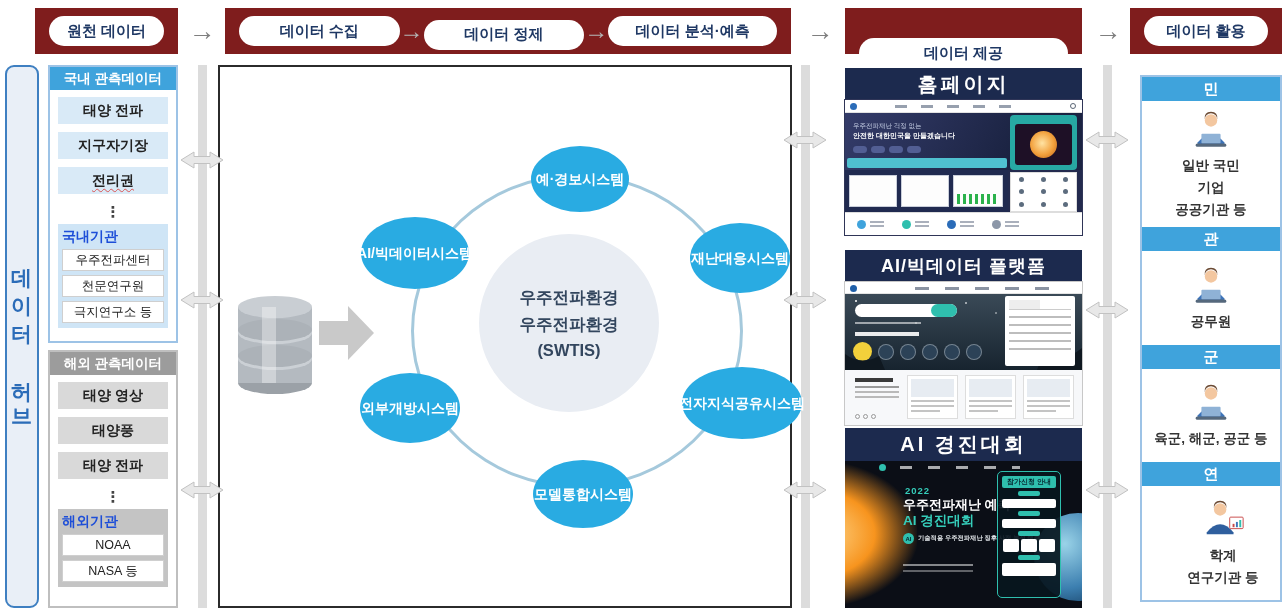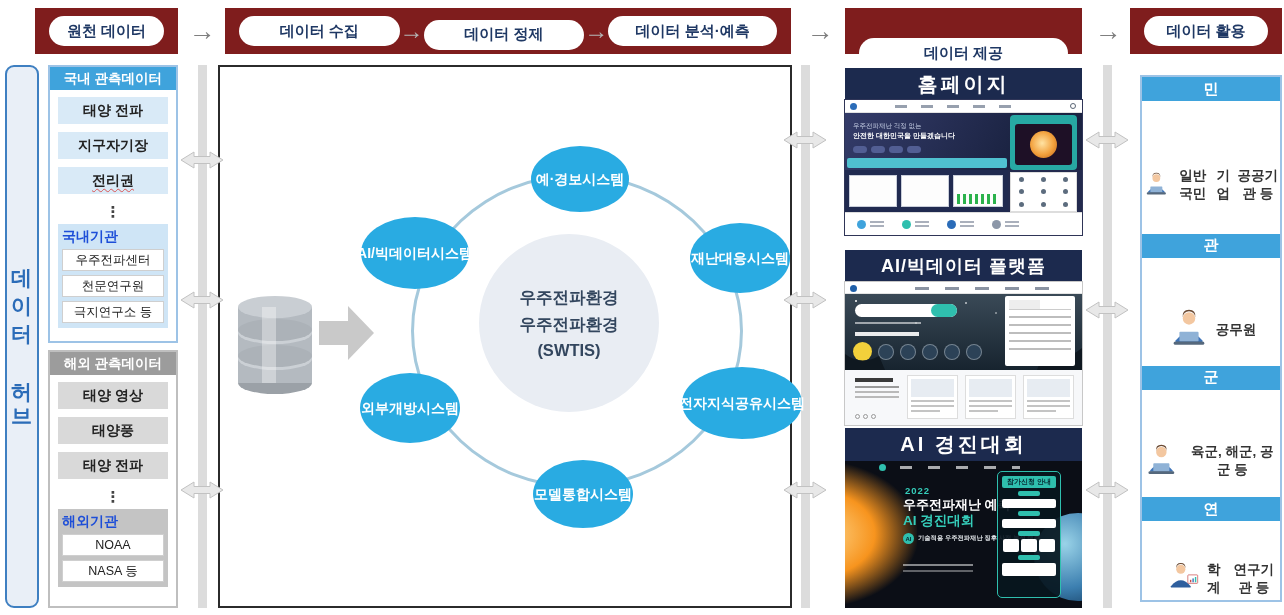--- a/index.html
+++ b/index.html
@@ -110,21 +110,21 @@
   .ct-foot{position:absolute;left:58px;top:103px;width:70px;height:2px;background:rgba(255,255,255,.5);box-shadow:0 6px 0 rgba(255,255,255,.35);}
   .ct-panel{position:absolute;left:152px;top:10px;width:64px;height:127px;background:rgba(8,22,30,.92);border:1px solid #2FBFAE;border-radius:5px;padding:4px;box-sizing:border-box;display:flex;flex-direction:column;align-items:center;gap:3px;}
   .ct-ptitle{width:100%;height:12px;background:#2FBFAE;border-radius:2px;color:#06262F;font-size:7px;font-weight:bold;display:flex;align-items:center;justify-content:center;}
   .ct-chip{width:22px;height:5px;background:#2FBFAE;border-radius:2px;}
   .ct-row{width:54px;height:9px;background:#fff;border-radius:2px;}
   .ct-triple{display:flex;gap:2px;}
   .ct-triple i{width:16px;height:13px;background:#fff;border-radius:2px;}
   
   .usecol{position:absolute;left:1140px;top:75px;width:142px;height:527px;background:#fff;border:2px solid #9DC3E6;box-sizing:border-box;display:flex;flex-direction:column;z-index:2;}
   .usehead{height:24px;background:#3FA3DC;color:#fff;font-weight:bold;font-size:15px;display:flex;align-items:center;justify-content:center;flex:none;}
-  .usebody{display:flex;flex-direction:row;align-items:center;justify-content:center;gap:4px;color:#333;font-size:13.5px;font-weight:600;text-align:center;margin-top:36px;}
+  .usebody{display:flex;flex-direction:column;align-items:center;justify-content:center;gap:4px;color:#333;font-size:13.5px;font-weight:600;text-align:center;}
   .usebody svg{margin-bottom:3px;}
 </style>
 </head>
 <body>
 
 <div class="stage">
 
   <div class="pipebox" style="left:35px;width:143px;justify-content:center;">
     <div class="pill">원천 데이터</div>
   </div>

